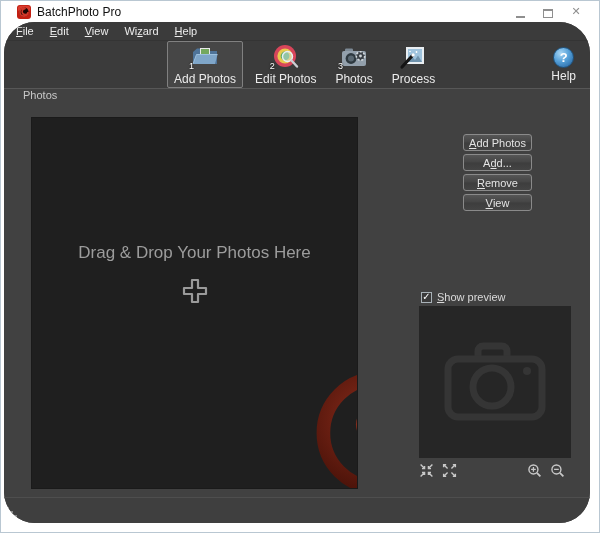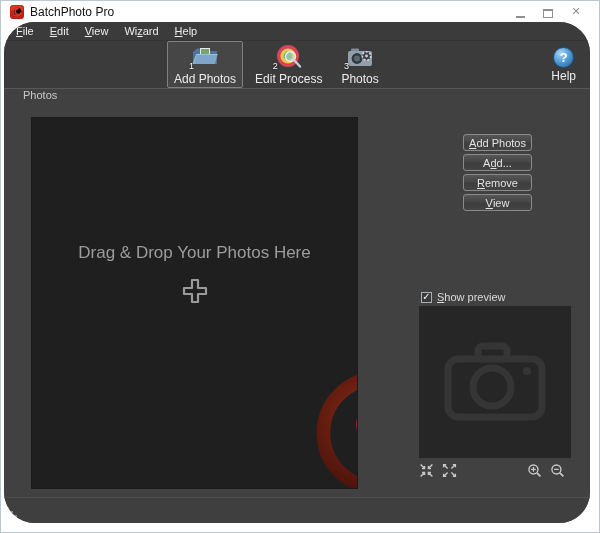--- a/index.html
+++ b/index.html
@@ -5,21 +5,21 @@
   * { box-sizing: border-box; }
   html,body { margin:0; padding:0; }
   body {
     width:600px; height:533px; position:relative;
     font-family:"Liberation Sans", sans-serif;
     background:#e8eef2;
   }
   .window { position:absolute; inset:0; background:#ffffff; border:1px solid #b9c7d2; }
 
   
-  .titlebar { height:21px; display:flex; align-items:center; padding-left:9px; background:#ffffff; }
+  .titlebar { height:21px; display:flex; align-items:center; padding-left:16px; background:#ffffff; }
   .app-icon { width:14px; height:14px; display:inline-block; }
   .title { font-size:12px; color:#111; margin-left:6px; }
   .win-controls { margin-left:auto; display:flex; align-items:center; gap:14px; padding-right:16px; }
   .wc { width:14px; height:12px; display:flex; align-items:flex-end; justify-content:center; cursor:default; }
   .wc-min { width:9px; height:8px; border-bottom:2px solid #8f8f8f; }
   .wc-max { width:10px; height:9px; border:1px solid #8f8f8f; border-top:2px solid #8f8f8f; }
   .wc-close { font-size:11px; color:#8f8f8f; line-height:12px; font-family:"DejaVu Sans",sans-serif; }
 
   
   .client { position:absolute; left:3px; right:9px; top:21px; bottom:9px;
@@ -142,38 +142,53 @@
             <svg width="28" height="27" viewBox="0 0 28 27">
               <circle cx="13" cy="12" r="11" fill="#d8455a"></circle>
               <circle cx="13" cy="12" r="7.6" fill="#e9c94e"></circle>
               <circle cx="13" cy="12" r="4.4" fill="#63b06a"></circle>
               <circle cx="15.5" cy="12.5" r="5" fill="#cfe0ee" opacity="0.45"></circle>
               <circle cx="15.5" cy="12.5" r="5" fill="none" stroke="#e8eef4" stroke-width="1.4"></circle>
               <line x1="19.5" y1="16.5" x2="25" y2="22.5" stroke="#c9ced3" stroke-width="2.4" stroke-linecap="round"></line>
             </svg>
             <span class="tb-badge">2</span>
           </span>
-          <span class="tb-label">Edit Process</span>
+          <span class="tb-label">Edit Photos</span>
         </div>
 
         <div class="tb-item">
           <span class="tb-icon">
             <svg width="28" height="27" viewBox="0 0 28 27">
               <rect x="5" y="4.5" width="8" height="5" rx="1.2" fill="#7d8a96"></rect>
               <rect x="2" y="7" width="24" height="15" rx="2" fill="#93a0ac"></rect>
               <circle cx="11" cy="14.5" r="5.4" fill="#2e3940"></circle>
               <circle cx="11" cy="14.5" r="3" fill="#5a6872"></circle>
               <circle cx="20.5" cy="12" r="4.2" fill="#3a4046" stroke="#d2d7db" stroke-width="1.6" stroke-dasharray="2 1.7"></circle>
               <circle cx="20.5" cy="12" r="1.4" fill="#cfd4d8"></circle>
             </svg>
             <span class="tb-badge">3</span>
           </span>
           <span class="tb-label">Photos</span>
         </div>
 
+        <div class="tb-item">
+          <span class="tb-icon">
+            <svg width="28" height="27" viewBox="0 0 28 27">
+              <rect x="7" y="3" width="18" height="17" fill="#e9eef2"></rect>
+              <rect x="9" y="5" width="14" height="13" fill="#9fc3dd"></rect>
+              <path d="M9 18 l4 -5.5 3 3.5 3 -4.5 4 6.5 z" fill="#6f93ad"></path>
+              <line x1="3" y1="23" x2="13.5" y2="11.5" stroke="#141414" stroke-width="3.2" stroke-linecap="round"></line>
+              <circle cx="14" cy="11" r="1.7" fill="#ffffff"></circle>
+              <circle cx="17.5" cy="8" r="0.9" fill="#ffffff"></circle>
+              <circle cx="11" cy="7.5" r="0.8" fill="#ffffff"></circle>
+            </svg>
+            <span class="tb-badge"></span>
+          </span>
+          <span class="tb-label">Process</span>
+        </div>
 
       </div>
 
       <div class="tb-help">
         <span class="help-icon">?</span>
         <span class="tb-label">Help</span>
       </div>
     </div>
 
     <div class="content">

